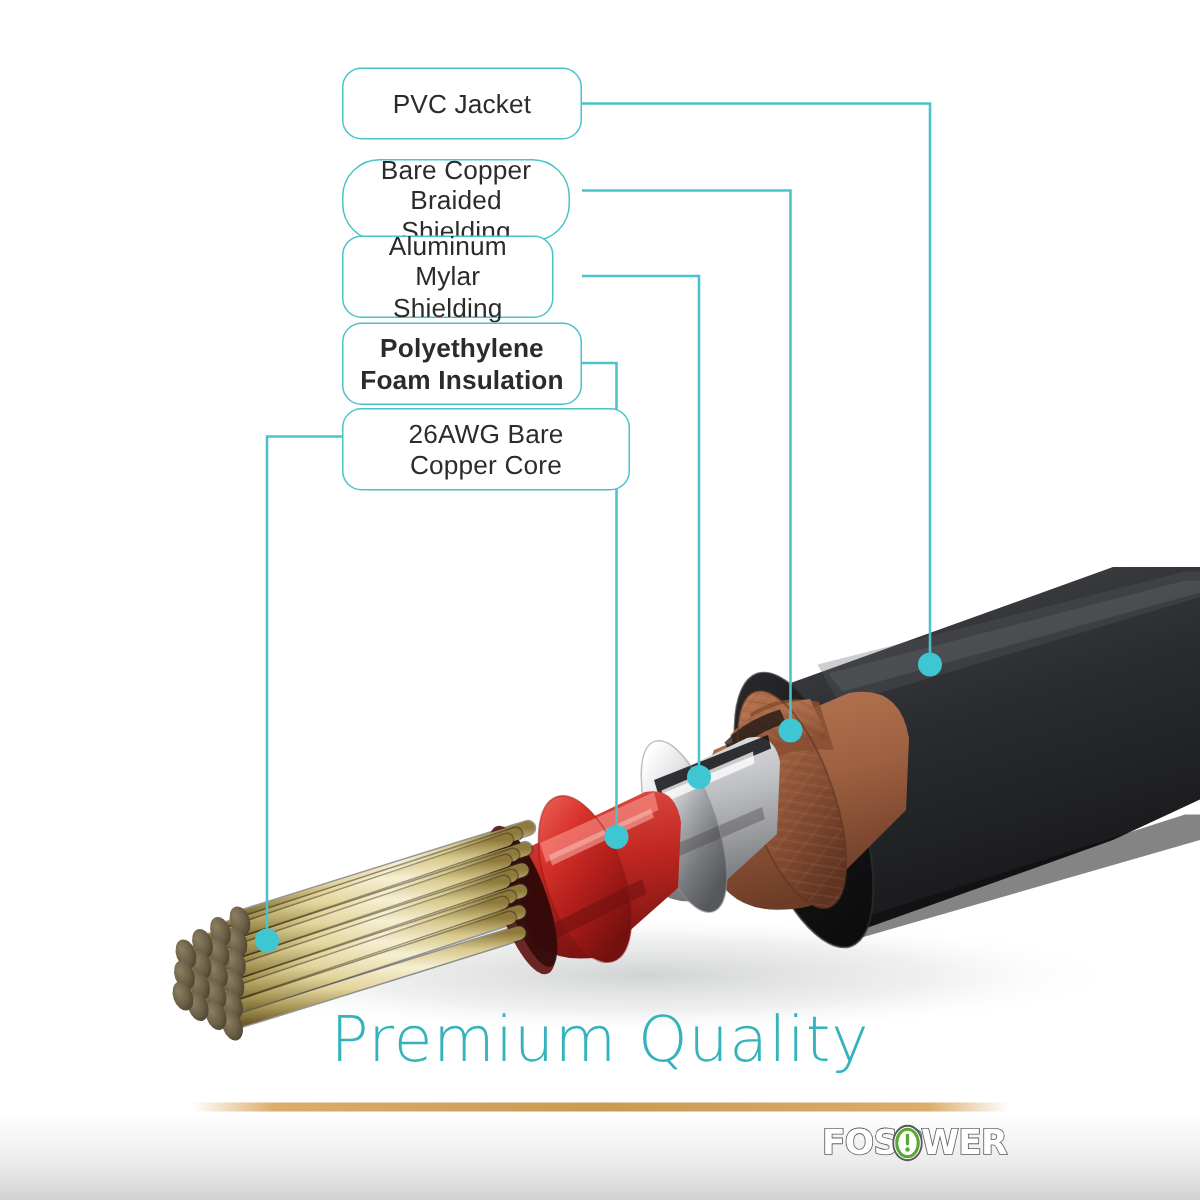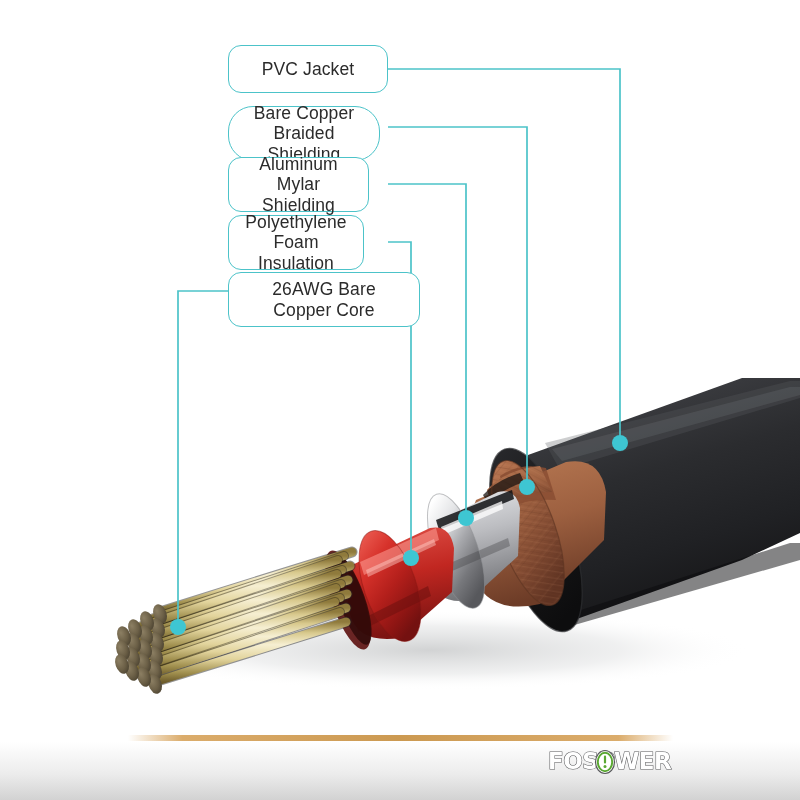--- a/index.html
+++ b/index.html
@@ -352,26 +352,27 @@
         <circle cx="178" cy="627" r="8" fill="#3ec6d2"></circle>
       </g>
   </svg>
 
   <div id="callout-layer">
       <div class="callout" style="left: 228px; top: 45px; width: 160px; height: 48px; border-color: rgb(76, 195, 201);"><div>PVC Jacket</div></div>
       <div class="callout" style="left: 228px; top: 106px; width: 152px; height: 55px; border-color: rgb(76, 195, 201); border-radius: 25px;"><div>Bare Copper
 Braided Shielding</div></div>
       <div class="callout" style="left: 228px; top: 157px; width: 141px; height: 55px; border-color: rgb(76, 195, 201);"><div>Aluminum Mylar
 Shielding</div></div>
-      <div class="callout" style="left: 228px; top: 215px; width: 136px; height: 55px; border-color: rgb(76, 195, 201);"><div>Polyethylene
+      <div class="callout" style="left: 228px; top: 215px; width: 160px; height: 55px; border-color: rgb(76, 195, 201); font-weight: bold;"><div>Polyethylene
 Foam Insulation</div></div>
       <div class="callout" style="left: 228px; top: 272px; width: 192px; height: 55px; border-color: rgb(76, 195, 201);"><div>26AWG Bare
 Copper Core</div></div>
     </div>
 
+  <div id="tagline">Premium Quality</div>
 
   <svg id="logo" viewBox="0 0 150 28">
     <text class="logotext" x="0" y="21">FOSP</text>
     <g>
       <ellipse cx="57" cy="14" rx="9.5" ry="11.5" fill="#ffffff" stroke="#58595b" stroke-width="1.2"></ellipse>
       <ellipse cx="57" cy="14" rx="7.2" ry="9.2" fill="none" stroke="#5aa832" stroke-width="2"></ellipse>
       <rect x="55.9" y="7.6" width="2.2" height="8" rx="1.1" fill="#5aa832"></rect>
       <circle cx="57" cy="18.4" r="1.5" fill="#5aa832"></circle>
     </g>
     <text class="logotext" x="66" y="21">WER</text>

